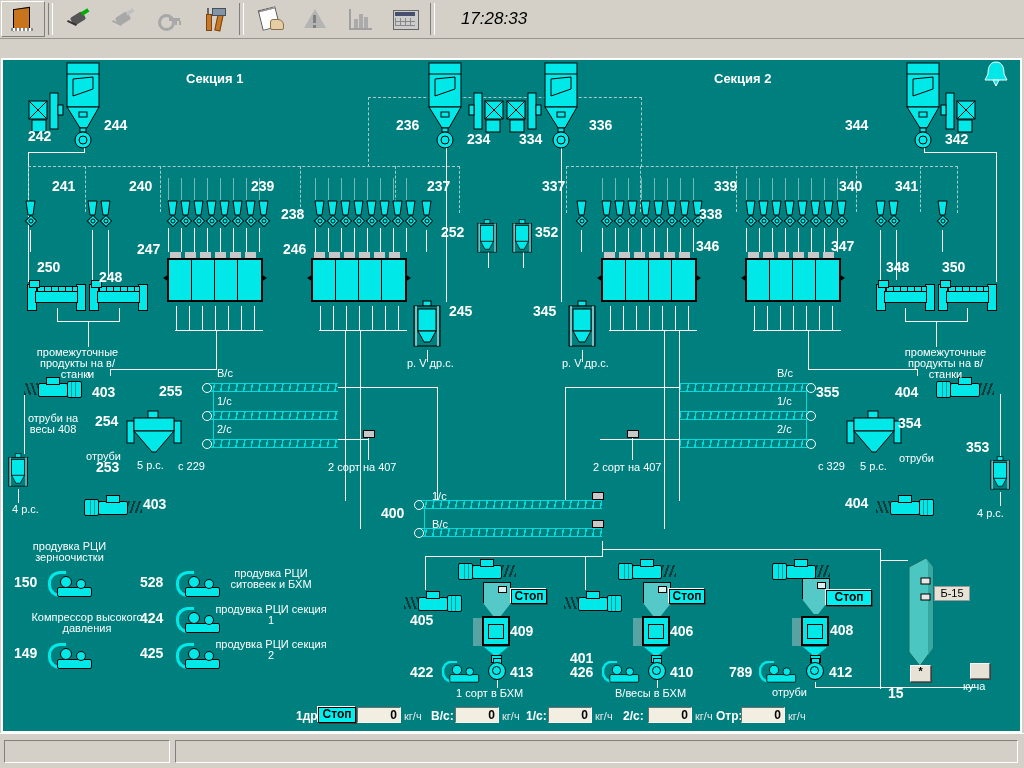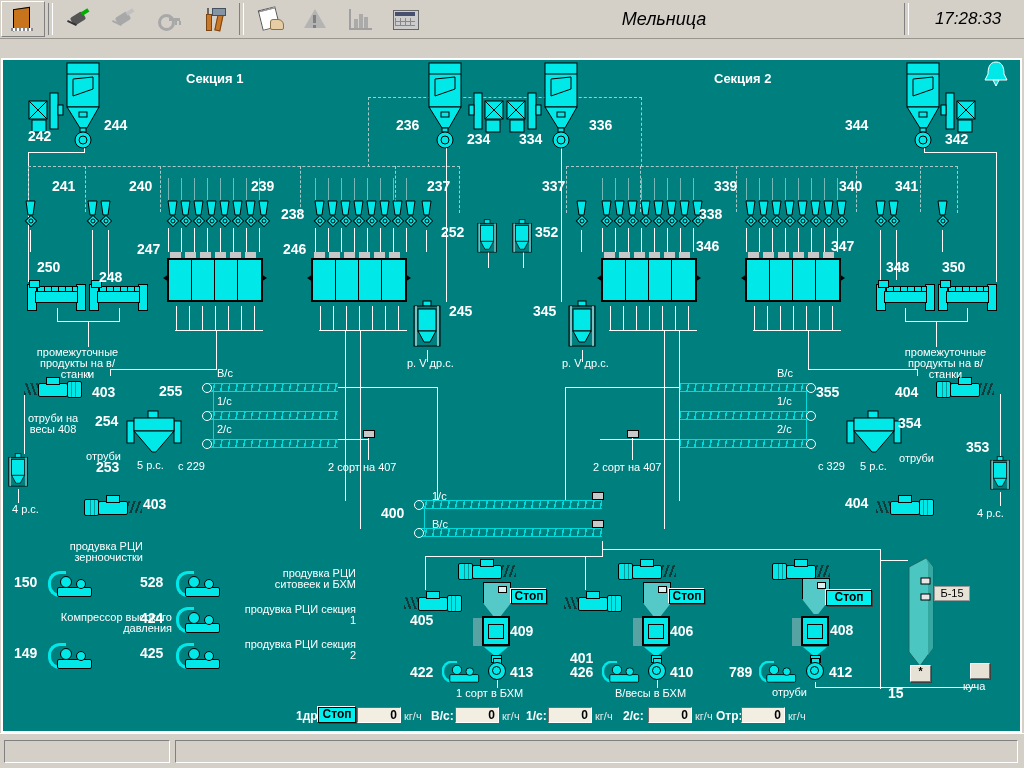--- a/index.html
+++ b/index.html
@@ -54,21 +54,21 @@
        font:bold 12px "Liberation Sans",sans-serif;color:#000;background:#d4d0c8;
        border-right:1px solid #8a8a8a;border-left:1px solid #fff;white-space:nowrap;}
   .tab.active{background:#6e6e6e;color:#fff;border-left:1px solid #555;}
   
   #diagram-bg{position:absolute;left:1px;top:58px;width:1021px;height:675px;box-sizing:border-box;
               background:#007f7f;border:2px solid #fff;}
   .dlabel{position:absolute;color:#fff;font:bold 14px "Liberation Sans",sans-serif;white-space:nowrap;z-index:5;}
   .dlabel.txt{font:11px "Liberation Sans",sans-serif;}
   .dlabel.sec{font:bold 13px "Liberation Sans",sans-serif;}
   .dlabel.c{white-space:normal;text-align:center;line-height:11px;}
-  .dlabel.l{white-space:normal;text-align:right;line-height:11px;margin-left:26px;}
+  .dlabel.l{white-space:normal;text-align:center;line-height:11px;}
   .ln{position:absolute;z-index:1;}
   .comb{position:absolute;z-index:1;background:repeating-linear-gradient(90deg,#fff 0 1px,transparent 1px 13px);}
   .comb.dim{background:repeating-linear-gradient(90deg,rgba(215,230,230,.55) 0 1px,transparent 1px 13px);}
   .dash{position:absolute;z-index:1;border:1px dashed #aacaca;border-bottom:none;}
   .dashv{position:absolute;z-index:1;border-left:1px dashed #aacaca;}
   .eq{position:absolute;z-index:3;}
   .eq svg{display:block;}
   
   .eq-sifter{width:96px;height:50px;}
   .sf-caps{position:absolute;left:3px;top:0;width:90px;height:6px;border-bottom:1px solid #000;
@@ -210,23 +210,20 @@
         </div>
       </div>
       <div class="tbtn">
         <div class="ic ic-calc">
           <i class="a"></i>
           <i class="b"></i>
           <i class="c"></i>
           <i class="d"></i>
         </div>
       </div>
-      <div id="title-panel">
-      <span id="app-title">Мельница</span>
-    </div>
     <div class="tsep"></div>
     <div id="clock-panel">
       <span id="clock">17:28:33</span>
     </div>
   </div>
   <div id="diagram-bg"></div>
   <div id="statusbar">
     <div class="spanel" style="left:4px;width:166px;"></div>
     <div class="spanel" style="left:175px;width:843px;"></div>
   </div>

